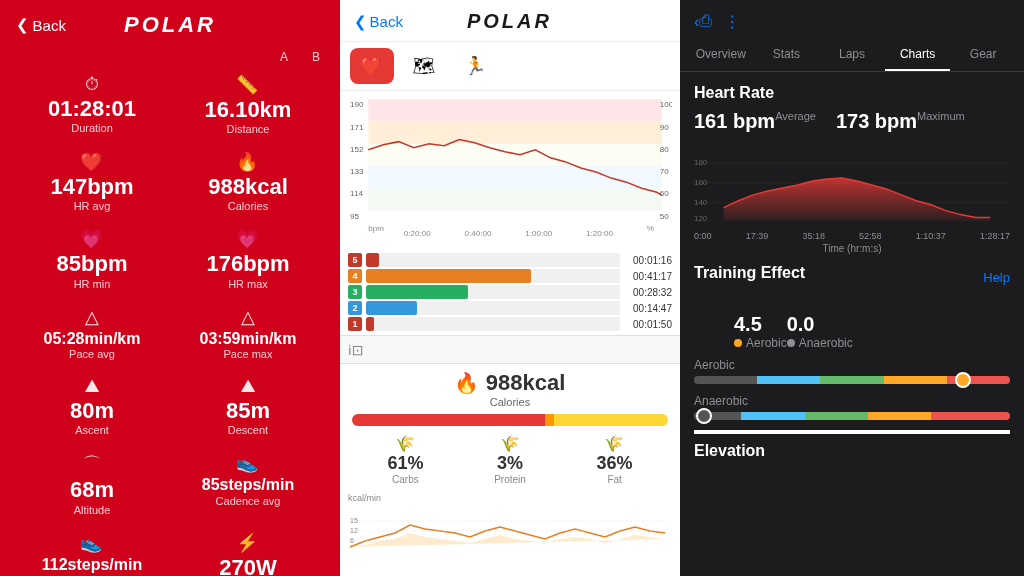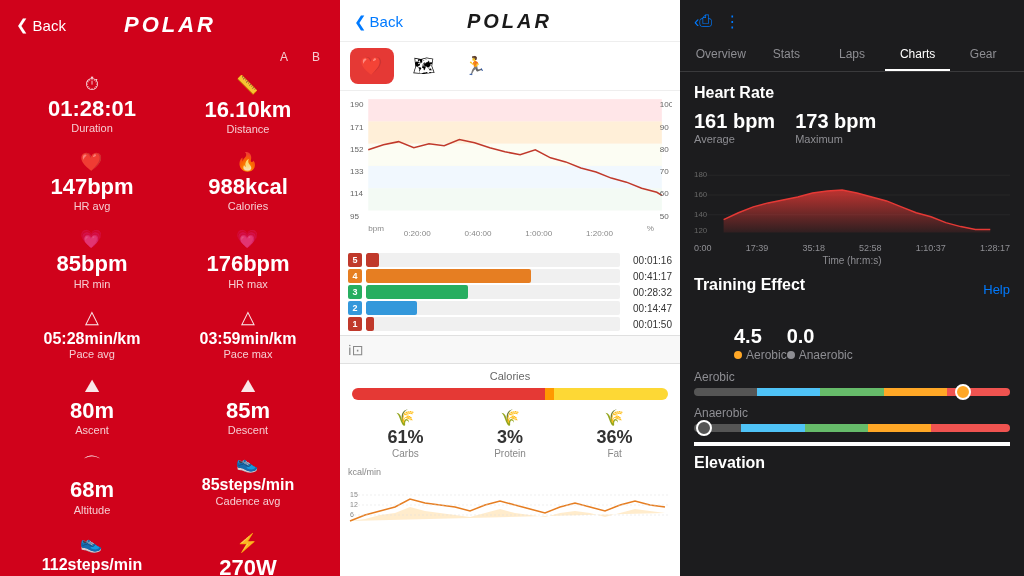--- a/index.html
+++ b/index.html
@@ -329,21 +329,20 @@
       margin-bottom: 8px;
     }
 
     .hr-stats-row {
       display: flex;
       gap: 20px;
       margin-bottom: 10px;
     }
     .hr-stat {
       display: flex;
-      flex-direction: column;
     }
     .hr-stat-value {
       font-size: 20px;
       font-weight: 700;
     }
     .hr-stat-label {
       font-size: 11px;
       color: #8e8e93;
     }
 
@@ -645,20 +644,24 @@
       <div class="zone-time">00:01:50</div>
     </div>
   </div>
 
   <div class="energy-bar">
     <span class="info-icon">ℹ</span>
     <span class="expand-icon">⊡</span>
   </div>
 
   <div class="energy-content">
+    <div class="energy-kcal">
+      <span class="fire">🔥</span>
+      <span>988kcal</span>
+    </div>
     <div class="energy-cal-label">Calories</div>
     <div class="macro-bar">
       <div class="macro-carbs" style="width:61%;"></div>
       <div class="macro-protein" style="width:3%;"></div>
       <div class="macro-fat" style="width:36%;"></div>
     </div>
     <div class="macro-row">
       <div class="macro-item">
         <div class="macro-icon">🌾</div>
         <div class="macro-pct">61%</div>

